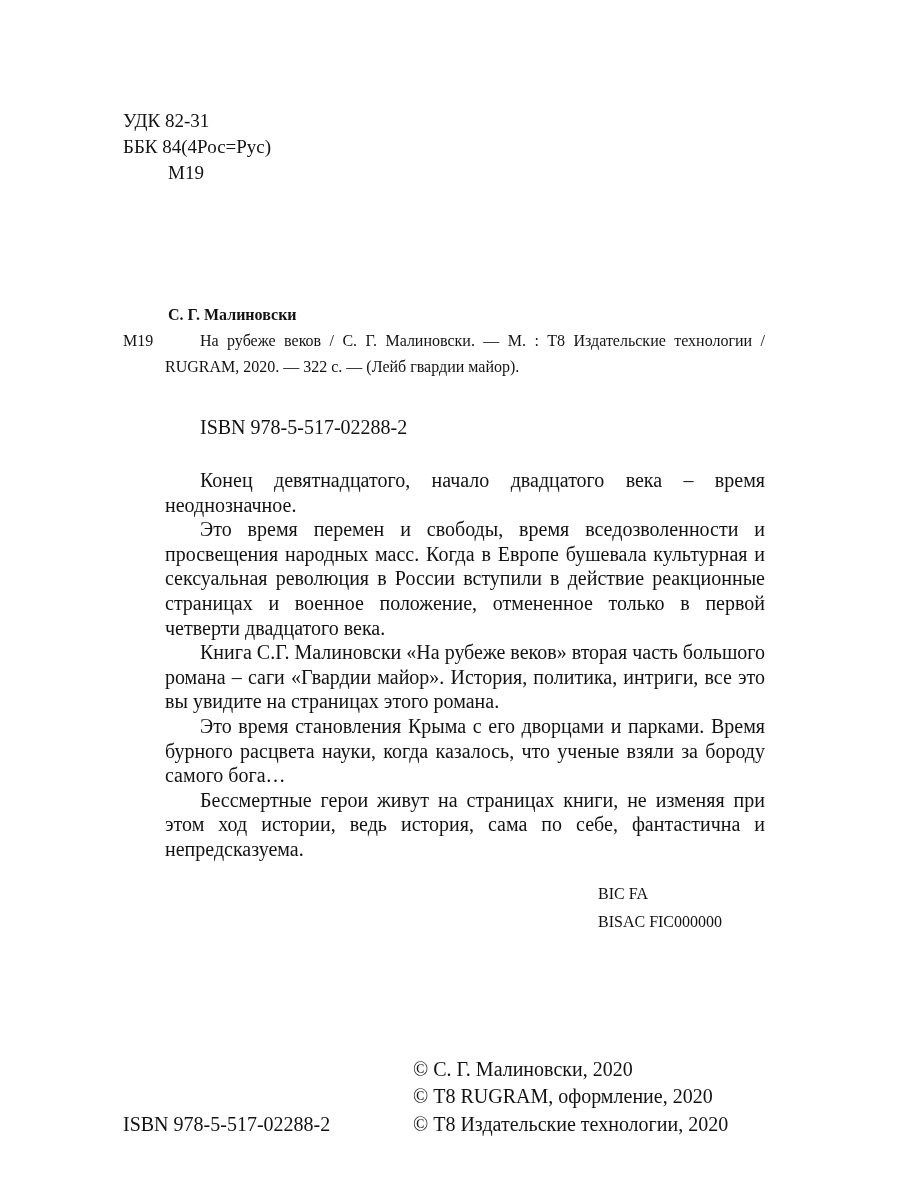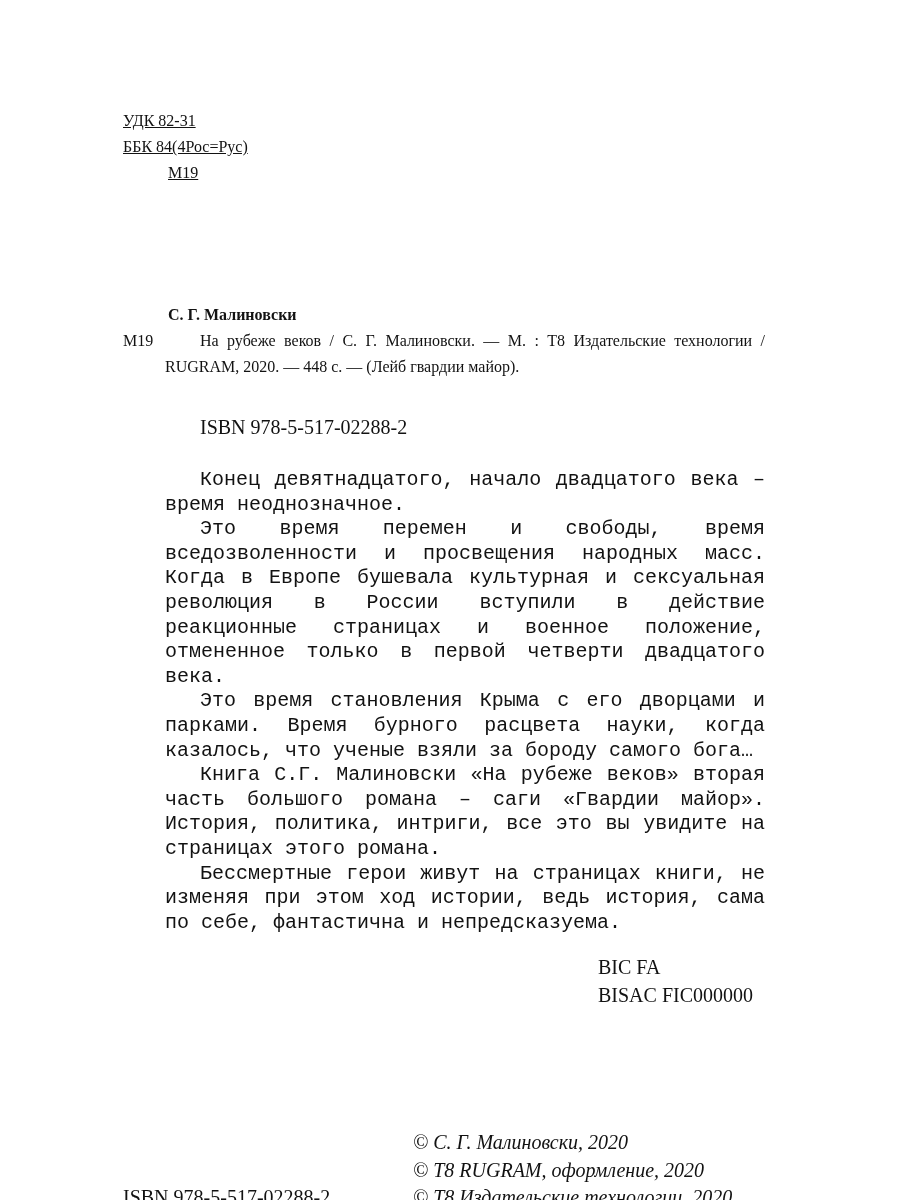--- a/index.html
+++ b/index.html
@@ -17,23 +17,22 @@
   .page {
     box-sizing: border-box;
     width: 900px;
     height: 1200px;
     padding: 0 135px 0 123px;
     position: relative;
   }
   
   .codes {
     margin-top: 108px;
-    font-size: 16px;
+    font-size: 19px;
     line-height: 26px;
-    text-decoration: underline;
   }
   .codes .code-m {
     padding-left: 45px;
   }
   
   .head {
     margin-top: 116px;
     font-size: 16px;
     line-height: 26px;
   }
@@ -61,43 +60,41 @@
     line-height: 26px;
   }
   
   .annotation {
     margin-top: 28px;
     margin-left: 42px;
     width: 600px;
     font-size: 20px;
     line-height: 24.6px;
     text-align: justify;
-    font-family: Liberation Mono, monospace;
   }
   .annotation p {
     margin: 0;
     text-indent: 35px;
   }
   
   .classification {
     margin-top: 18px;
     margin-left: 475px;
-    font-size: 20px;
+    font-size: 16px;
     line-height: 28px;
   }
   
   .footer {
     position: relative;
     margin-top: 120px;
     font-size: 20px;
     line-height: 27.5px;
   }
   .copyrights {
     margin-left: 290px;
-    font-style: italic;
   }
   .footer-isbn {
     position: absolute;
     left: 0;
     bottom: 0;
     line-height: 27.5px;
   }
 </style>
 </head>
 <body>
@@ -107,31 +104,31 @@
   <div class="codes">
     <div>УДК 82-31</div>
     <div>ББК 84(4Рос=Рус)</div>
     <div class="code-m">М19</div>
   </div>
 
   <div class="head">
     <div class="author">С. Г. Малиновски</div>
     <div class="entry-wrap">
       <span class="entry-code">М19</span>
-      <span>На рубеже веков / С. Г. Малиновски. — М. : Т8 Издательские технологии / RUGRAM, 2020. — 448 с. — (Лейб гвардии майор).</span>
+      <span>На рубеже веков / С. Г. Малиновски. — М. : Т8 Издательские технологии / RUGRAM, 2020. — 322 с. — (Лейб гвардии майор).</span>
     </div>
   </div>
 
   <div class="isbn-line">ISBN 978-5-517-02288-2</div>
 
   <div class="annotation">
     <p>Конец девятнадцатого, начало двадцатого века – время неоднозначное.</p>
     <p>Это время перемен и свободы, время вседозволенности и просвещения народных масс. Когда в Европе бушевала культурная и сексуальная революция в России вступили в действие реакционные страницах и военное положение, отмененное только в первой четверти двадцатого века.</p>
+    <p>Книга С.Г. Малиновски «На рубеже веков» вторая часть большого романа – саги «Гвардии майор». История, политика, интриги, все это вы увидите на страницах этого романа.</p>
     <p>Это время становления Крыма с его дворцами и парками. Время бурного расцвета науки, когда казалось, что ученые взяли за бороду самого бога…</p>
-    <p>Книга С.Г. Малиновски «На рубеже веков» вторая часть большого романа – саги «Гвардии майор». История, политика, интриги, все это вы увидите на страницах этого романа.</p>
     <p>Бессмертные герои живут на страницах книги, не изменяя при этом ход истории, ведь история, сама по себе, фантастична и непредсказуема.</p>
   </div>
 
   <div class="classification">
     <div>BIC FA</div>
     <div>BISAC FIC000000</div>
   </div>
 
   <div class="footer">
     <span class="footer-isbn">ISBN 978-5-517-02288-2</span>

